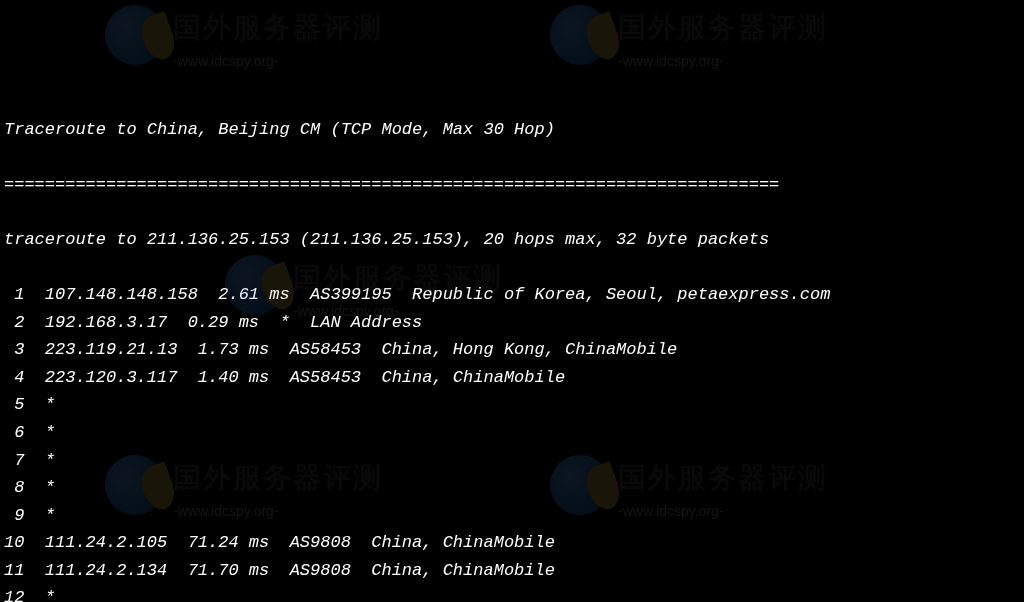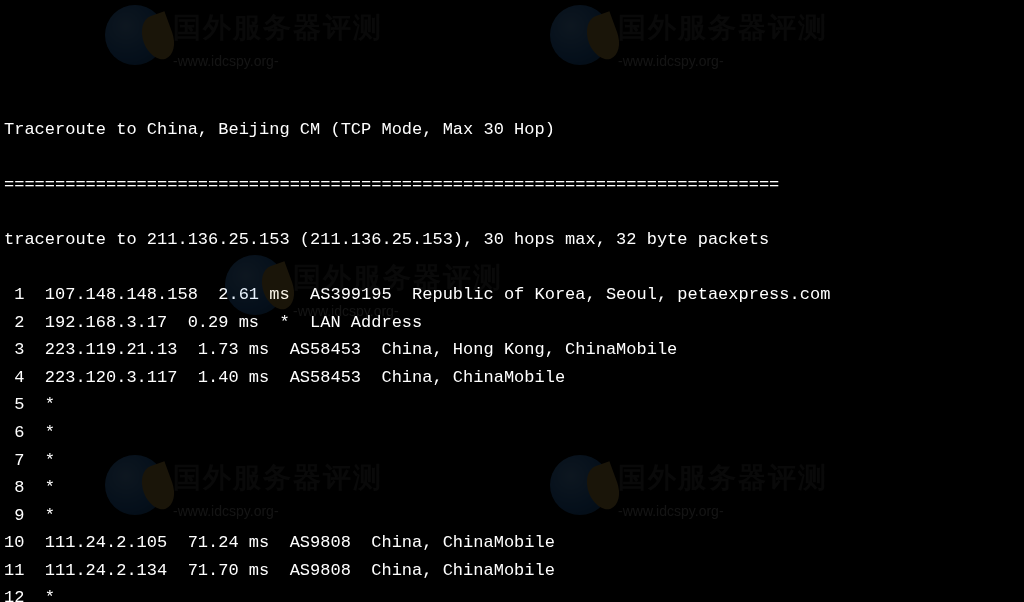--- a/index.html
+++ b/index.html
@@ -15,20 +15,21 @@
       line-height: 1.62;
       padding: 6px 4px;
       white-space: pre;
       width: 1024px;
       height: 602px;
       overflow: hidden;
       position: relative;
     }
     .terminal-line {
       white-space: pre;
+      font-style: italic;
     }
     .watermark {
       position: absolute;
       opacity: 0.12;
       pointer-events: none;
       display: flex;
       align-items: flex-start;
       gap: 8px;
     }
     .watermark-icon {
@@ -73,21 +74,21 @@
     .wm4 { top: 455px; left: 105px; }
     .wm5 { top: 455px; left: 550px; }
   </style>
 </head>
 <body>
 
 
 
 <div class="terminal-line">Traceroute to China, Beijing CM (TCP Mode, Max 30 Hop)</div>
 <div class="terminal-line">============================================================================</div>
-<div class="terminal-line">traceroute to 211.136.25.153 (211.136.25.153), 30 hops max, 32 byte packets</div>
+<div class="terminal-line">traceroute to 211.136.25.153 (211.136.25.153), 20 hops max, 32 byte packets</div>
 <div id="hops-container"><div class="terminal-line"> 1  107.148.148.158  2.61 ms  AS399195  Republic of Korea, Seoul, petaexpress.com</div><div class="terminal-line"> 2  192.168.3.17  0.29 ms  *  LAN Address</div><div class="terminal-line"> 3  223.119.21.13  1.73 ms  AS58453  China, Hong Kong, ChinaMobile</div><div class="terminal-line"> 4  223.120.3.117  1.40 ms  AS58453  China, ChinaMobile</div><div class="terminal-line"> 5  *</div><div class="terminal-line"> 6  *</div><div class="terminal-line"> 7  *</div><div class="terminal-line"> 8  *</div><div class="terminal-line"> 9  *</div><div class="terminal-line">10  111.24.2.105  71.24 ms  AS9808  China, ChinaMobile</div><div class="terminal-line">11  111.24.2.134  71.70 ms  AS9808  China, ChinaMobile</div><div class="terminal-line">12  *</div></div>
 
 <div class="watermark wm1">
   <div class="watermark-icon"></div>
   <div class="watermark-text">
     <div class="watermark-title">国外服务器评测</div>
     <div class="watermark-url">-www.idcspy.org-</div>
   </div>
 </div>
 <div class="watermark wm2">

